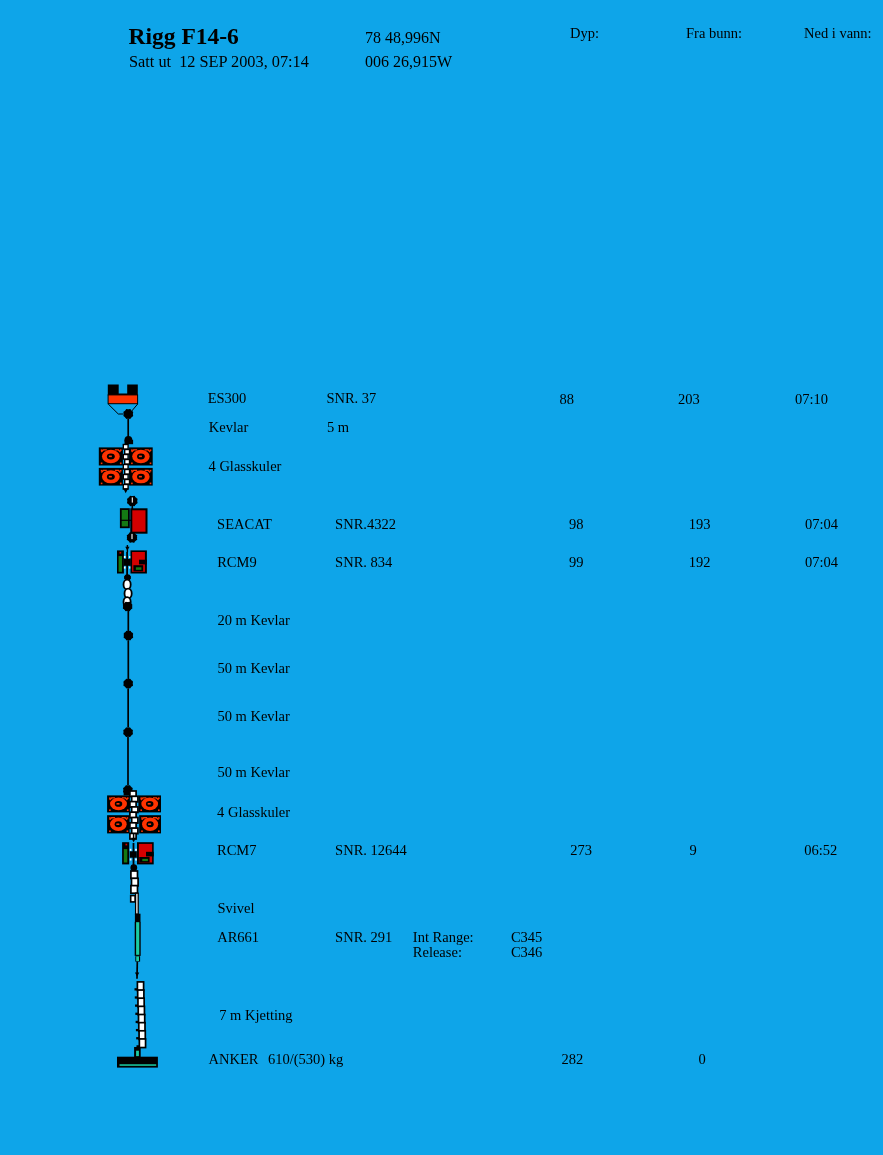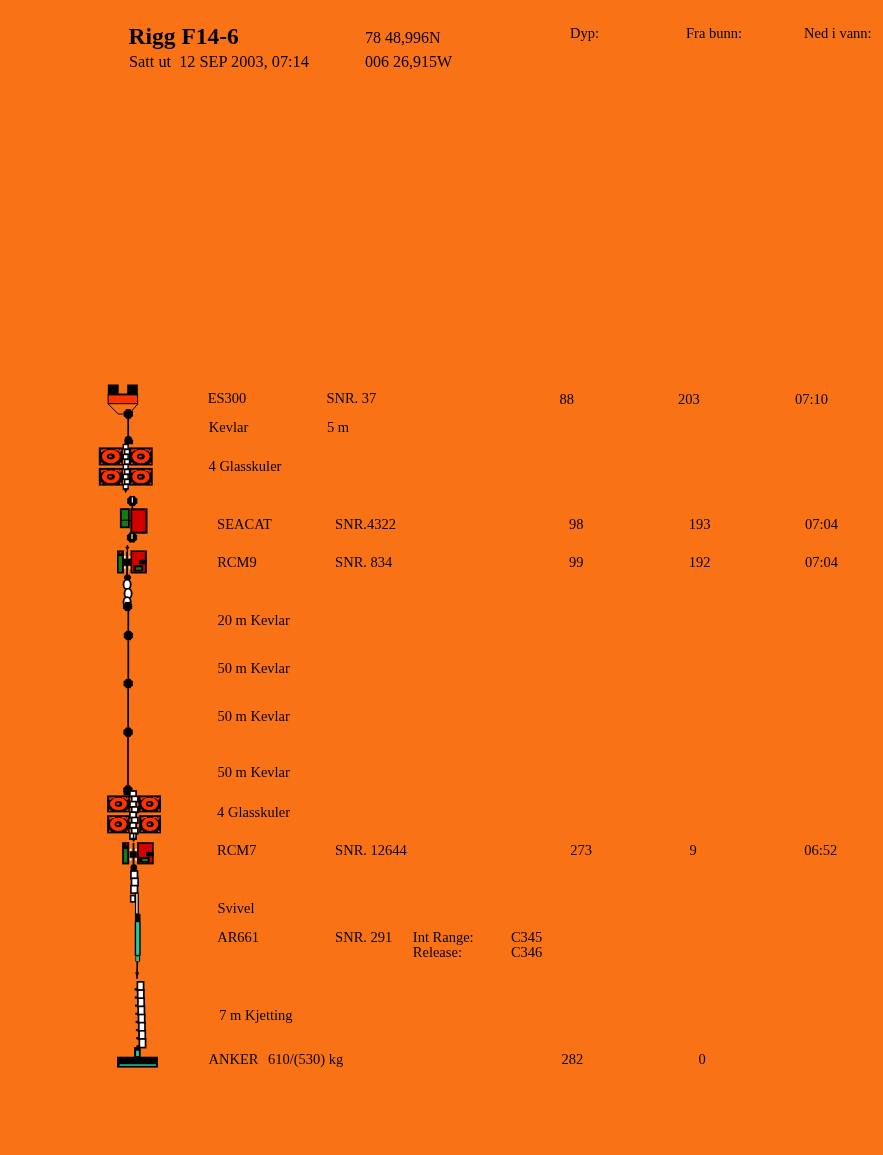--- a/index.html
+++ b/index.html
@@ -1,14 +1,14 @@
 <!DOCTYPE html>
 <html><head><meta charset="utf-8"><style>
 html,body{margin:0;padding:0;background:#fff;}
-#page{position:relative;width:883px;height:1155px;background:#f97316;overflow:hidden;}
+#page{position:relative;width:883px;height:1155px;background:#0ea5e9;overflow:hidden;}
 </style></head><body>
 <div id="page">
 <svg width="883" height="1155" viewBox="0 0 883 1155">
 
 <text x="128.5" y="44" font-size="23.5" font-weight="bold" font-family="Liberation Serif, serif" fill="#000">Rigg F14-6</text>
 
 <text x="129" y="66.5" font-size="16.3" font-family="Liberation Serif, serif" fill="#000">Satt ut&nbsp; 12 SEP 2003, 07:14</text>
 
 <text x="365" y="42.8" font-size="16" font-weight="normal" font-family="Liberation Serif, serif" fill="#000">78 48,996N</text>
 

